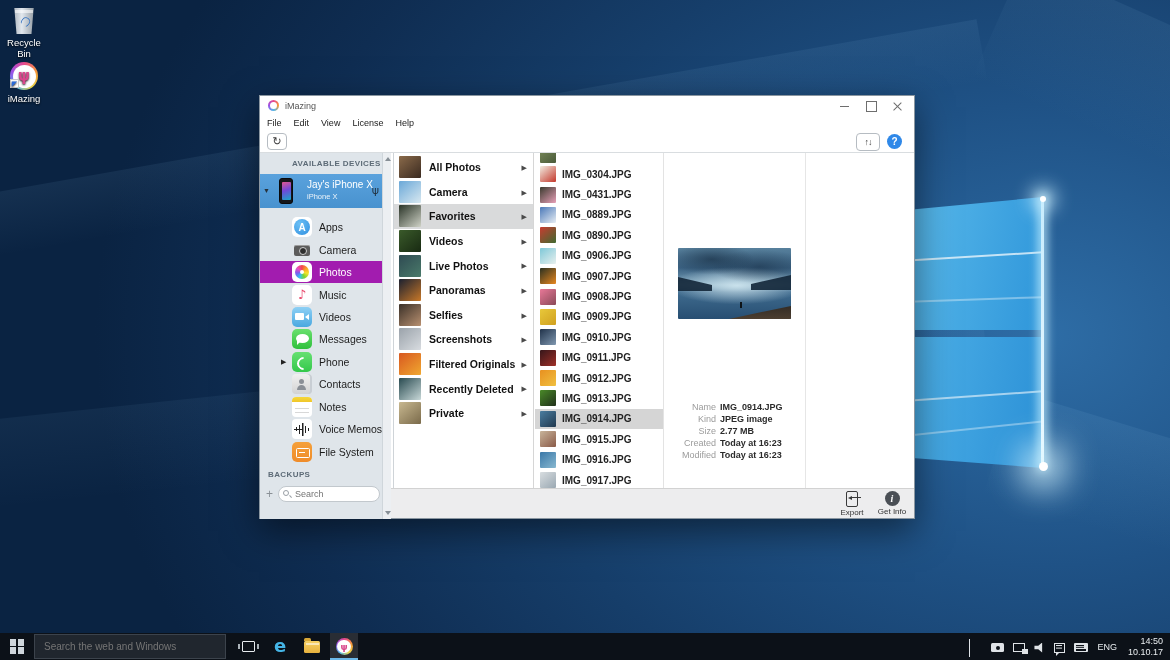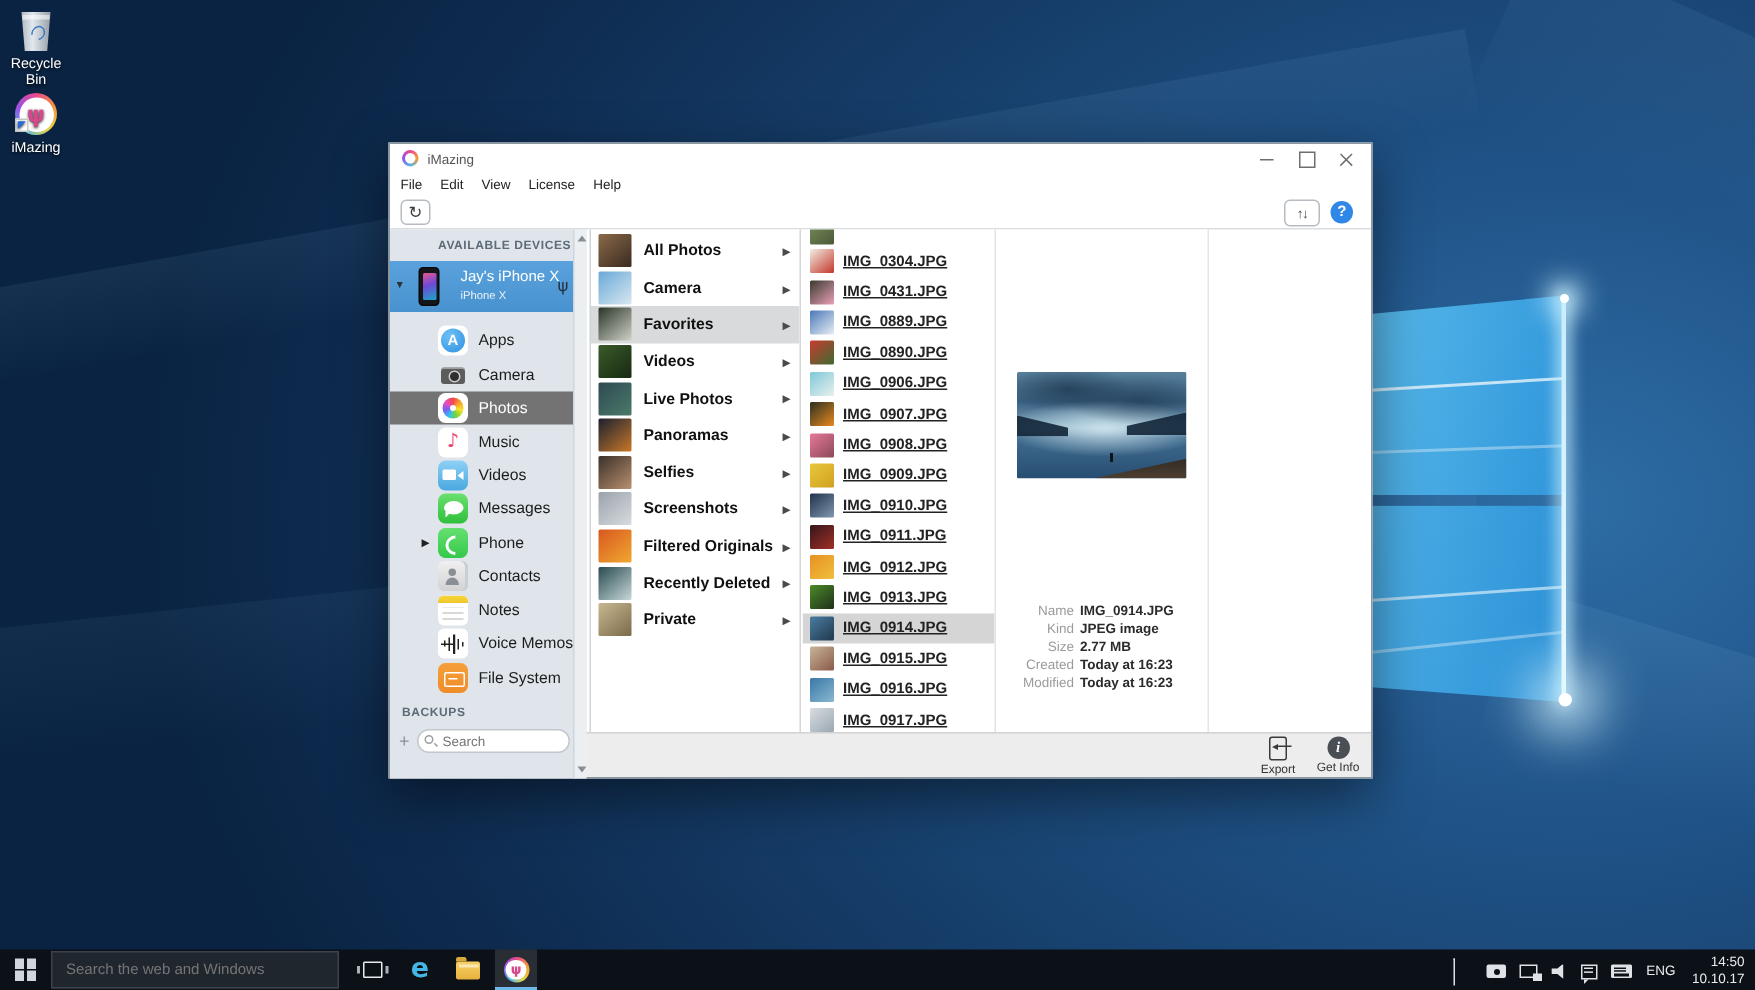--- a/index.html
+++ b/index.html
@@ -77,21 +77,21 @@
   #device-row { position:absolute; left:0; top:21px; width:122px; height:34px; background:linear-gradient(#5aa2dd,#4892cf); }
   .disclosure { position:absolute; left:3px; top:13px; font-size:7px; color:#27333d; }
   .phone-thumb { position:absolute; left:19px; top:4px; width:14px; height:26px; background:#15161a; border-radius:3px; border:1px solid #0a0a0c; }
   .phone-thumb::before { content:""; position:absolute; left:1.5px; top:3px; width:9px; height:18px; border-radius:1px;
     background:linear-gradient(160deg,#e05890 0%,#7048d8 45%,#18a8c8 100%); }
   .dev-name { position:absolute; left:47px; top:5px; font-size:10px; font-weight:normal; color:#fff; }
   .dev-model { position:absolute; left:47px; top:18px; font-size:7.5px; color:rgba(255,255,255,.88); }
   .usb-glyph { position:absolute; right:3px; top:10px; font-size:11px; color:#223240; font-family:"DejaVu Sans",sans-serif; }
   #sb-items { position:absolute; left:0; top:63px; width:122px; }
   .sb-row { position:relative; height:22.45px; display:flex; align-items:center; padding-left:32px; }
-  .sb-row.selected { background:#737373; }
+  .sb-row.selected { background:#a21caf; }
   .sb-row.selected .sb-label { color:#fff; }
   .sb-label { margin-left:7px; font-size:10.5px; color:#1c1c1c; white-space:nowrap; }
   .sb-row.expander::before { content:"\25B6"; position:absolute; left:21px; top:7px; font-size:7px; color:#222; }
   .sb-icon { position:relative; width:20px; height:20px; flex:0 0 20px; }
   .ic-apps { background:#fff; border-radius:5px; }
   .ic-apps::before { content:""; position:absolute; inset:2px; border-radius:50%; background:radial-gradient(circle at 35% 30%, #6cc0f5, #2f8fe0); }
   .ic-apps::after { content:"A"; position:absolute; inset:0; display:flex; align-items:center; justify-content:center; color:#fff; font-size:10px; font-weight:bold; }
   .ic-camera::before { content:""; position:absolute; left:2px; top:5px; width:16px; height:11px; background:#5c5c5c; border-radius:2px; box-shadow:inset 0 1px 0 rgba(255,255,255,.4); }
   .ic-camera::after { content:""; position:absolute; left:7px; top:7.5px; width:6px; height:6px; border-radius:50%; background:#2e2e2e; border:1px solid #cfcfcf; }
   .ic-photos { background:#fff; border-radius:5px; }
@@ -142,21 +142,21 @@
   .album-arrow { position:absolute; right:6px; top:9px; font-size:7px; color:#4a4a4a; }
   .album-arrow::before { content:"\25B6"; }
 
   
   #files { position:absolute; left:275px; top:57px; width:129px; height:335px; background:#fff; border-right:1px solid #e3e3e3; overflow:hidden; }
   .file-row { position:relative; height:20.4px; display:flex; align-items:center; overflow:hidden; }
   .file-row.selected { background:#d5d5d5; }
   .file-row.partial { height:11px; }
   .file-row.partial .file-thumb { margin-top:-7px; }
   .file-thumb { width:16px; height:16px; margin-left:5px; flex:0 0 16px; border-radius:1px; background:linear-gradient(140deg,var(--c1,#888),var(--c2,#555)); }
-  .file-label { margin-left:6px; font-size:10px; font-weight:bold; color:#222; white-space:nowrap;text-decoration:underline; }
+  .file-label { margin-left:6px; font-size:10px; font-weight:bold; color:#222; white-space:nowrap; }
 
   
   #preview { position:absolute; left:404px; top:57px; width:142px; height:335px; background:#fff; border-right:1px solid #e6e6e6; }
   .pv-img { position:absolute; left:14px; top:95px; width:113px; height:71px; overflow:hidden; border-radius:1px;
     background:
       radial-gradient(60px 22px at 30% 16%, rgba(18,38,58,.6), transparent 70%),
       radial-gradient(70px 24px at 72% 26%, rgba(24,46,68,.55), transparent 70%),
       radial-gradient(95px 26px at 52% 53%, rgba(205,228,238,.95), transparent 72%),
       linear-gradient(#57809c 0%, #3a6182 28%, #6c94ae 47%, #82a8be 52%, #3f6b8e 62%, #274e72 100%); }
   .pv-hill-l { position:absolute; left:0; top:29px; width:34px; height:14px; background:#15283b; clip-path:polygon(0 0,100% 58%,100% 100%,0 100%); opacity:.92; }

